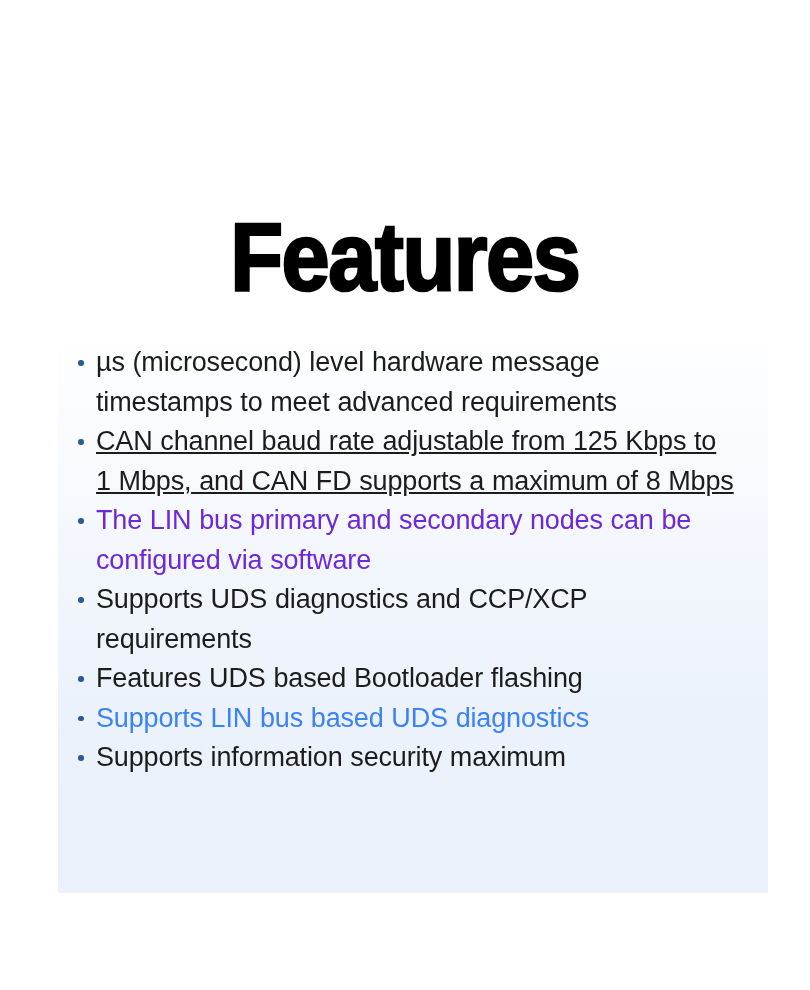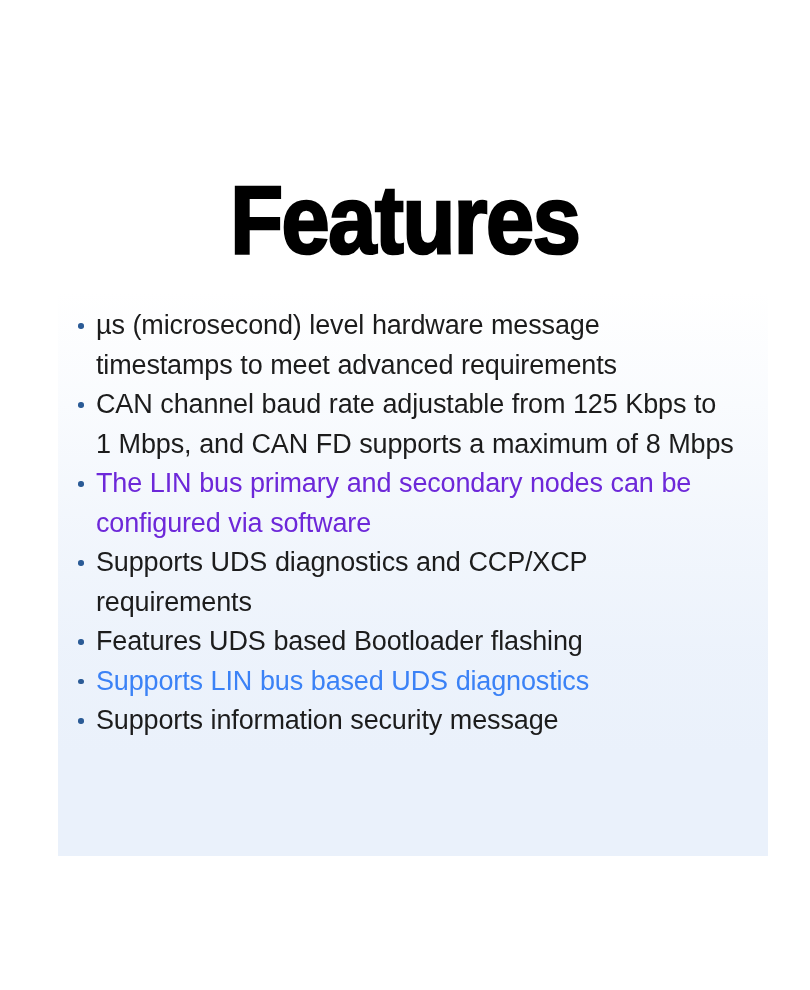--- a/index.html
+++ b/index.html
@@ -12,20 +12,21 @@
     font-family:"Liberation Sans", sans-serif;
     -webkit-font-smoothing:antialiased;
   }
 
   #slide {
     position:relative;
     width:810px;
     height:860px;
     background:#ffffff;
     overflow:hidden;
+    margin-top:37px;
   }
 
   
   #panel {
     position:absolute;
     left:58px;
     top:0px;
     width:710px;
     height:856px;
     background:linear-gradient(
@@ -102,21 +103,21 @@
 
   <div id="panel"></div>
 
   <div id="title-wrap">
     <h1 id="title" style="color: rgb(0, 0, 0); -webkit-text-stroke-color: rgb(0, 0, 0);">Features</h1>
   </div>
 
   <ul id="features-list">
 
   <li class="feature-item" style="color: rgb(28, 28, 28);"><span class="feature-bullet" style="background: rgb(43, 91, 150);"></span><span class="feature-text">µs (microsecond) level hardware message timestamps to meet advanced requirements</span></li>
-      <li class="feature-item" style="color: rgb(28, 28, 28);"><span class="feature-bullet" style="background: rgb(43, 91, 150);"></span><span class="feature-text">CAN channel baud rate adjustable from 125 Kbps to 1 Mbps, and CAN FD supports a maximum of 8 Mbps</span></li>
+      <li class="feature-item" style="color: rgb(28, 28, 28); text-decoration: underline;"><span class="feature-bullet" style="background: rgb(43, 91, 150);"></span><span class="feature-text">CAN channel baud rate adjustable from 125 Kbps to 1 Mbps, and CAN FD supports a maximum of 8 Mbps</span></li>
       <li class="feature-item" style="color: #6d28d9;"><span class="feature-bullet" style="background: rgb(43, 91, 150);"></span><span class="feature-text">The LIN bus primary and secondary nodes can be configured via software</span></li>
       <li class="feature-item" style="color: rgb(28, 28, 28);"><span class="feature-bullet" style="background: rgb(43, 91, 150);"></span><span class="feature-text">Supports UDS diagnostics and CCP/XCP requirements</span></li>
       <li class="feature-item" style="color: rgb(28, 28, 28);"><span class="feature-bullet" style="background: rgb(43, 91, 150);"></span><span class="feature-text">Features UDS based Bootloader flashing</span></li>
       <li class="feature-item" style="color: #3b82f6;"><span class="feature-bullet" style="background: rgb(43, 91, 150);"></span><span class="feature-text">Supports LIN bus based UDS diagnostics</span></li>
-      <li class="feature-item" style="color: rgb(28, 28, 28);"><span class="feature-bullet" style="background: rgb(43, 91, 150);"></span><span class="feature-text">Supports information security message</span></li>
+      <li class="feature-item" style="color: rgb(28, 28, 28);"><span class="feature-bullet" style="background: rgb(43, 91, 150);"></span><span class="feature-text">Supports information security maximum</span></li>
     </ul>
 
 </div>
 
 </body></html>

